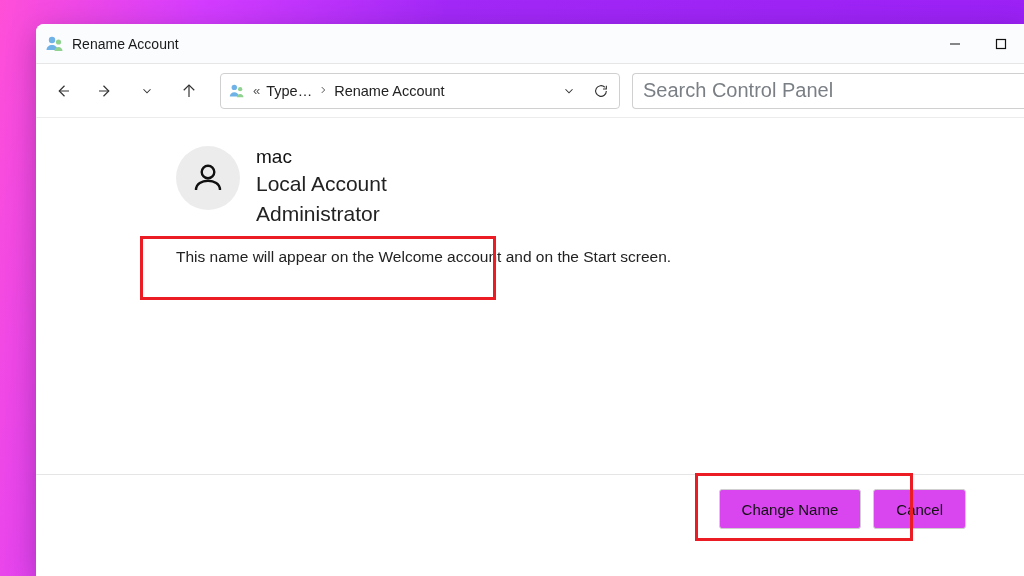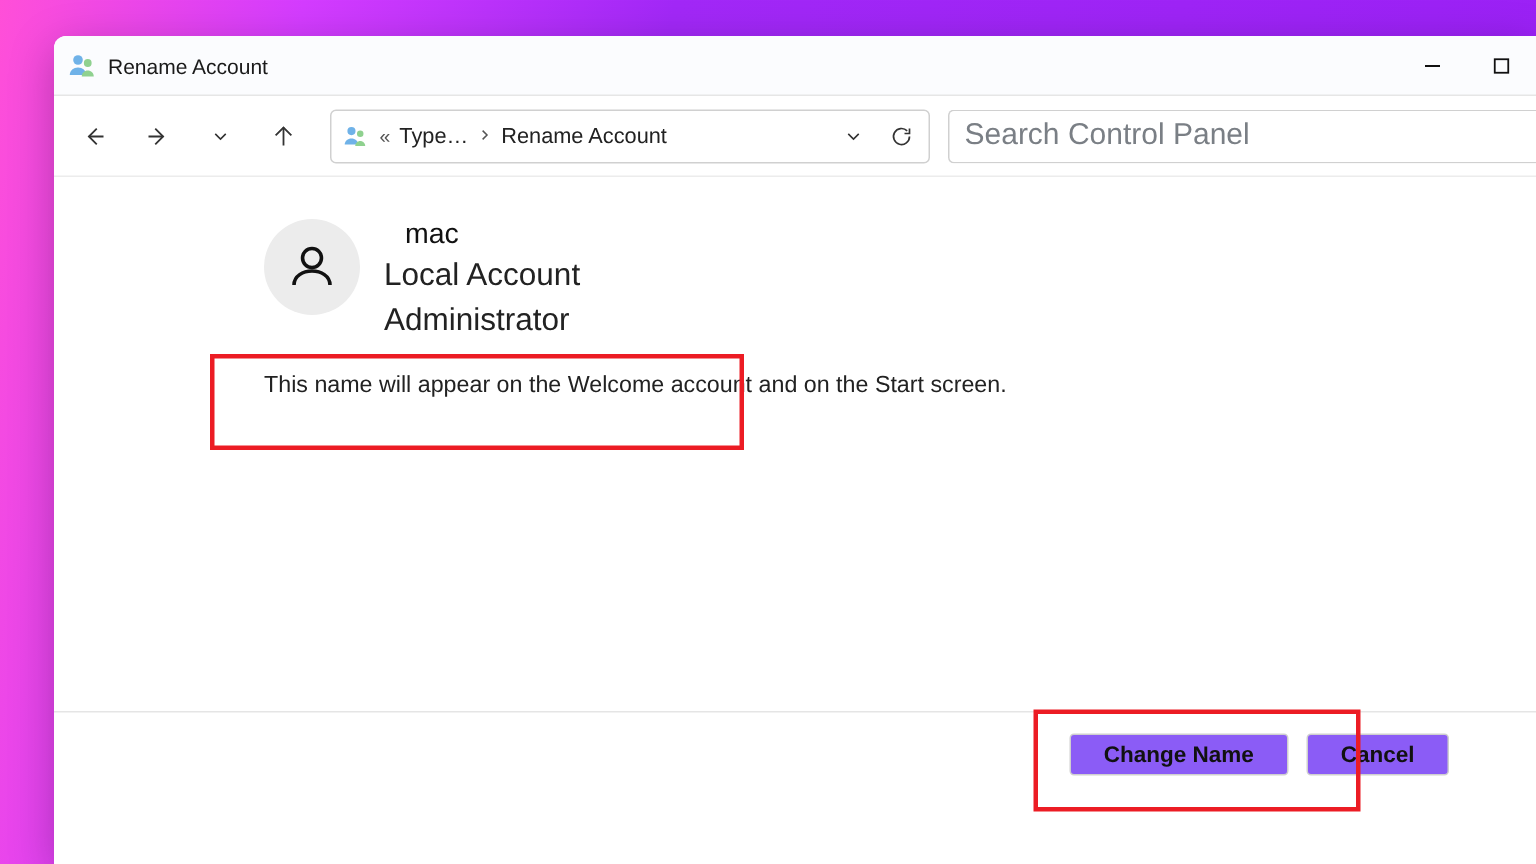--- a/index.html
+++ b/index.html
@@ -63,21 +63,21 @@
   }
   .searchbox input::placeholder { color:#7a7f85; }
   
   .content { flex:1; position:relative; padding: 28px 40px 0 140px; }
   .heading { font-size: 21px; color: #0b4aa2; font-weight: 400; margin-bottom: 22px; }
   .account-row { display:flex; align-items:flex-start; gap: 16px; margin-left: 0; }
   .avatar {
     width: 64px; height: 64px; border-radius: 50%;
     background: #ececec; display:flex; align-items:center; justify-content:center;
   }
-  .acct-text .name { font-size: 19px; color:#111; line-height:1.2;margin-left:14px;}
+  .acct-text .name { font-size: 19px; color:#111; line-height:1.2;}
   .acct-text .line { font-size: 21px; color:#222; line-height:1.45;}
   .field-wrap { margin-top: 18px; position:relative;}
   .highlight1 {
     position: absolute; border: 3px solid #ec1c24; pointer-events:none;
   }
   .hl-input { left:-36px; top:-12px; width: 356px; height: 64px; }
   .name-input {
     width: 252px; height: 28px; font-size: 15.5px; color:#333;
     border: 1px solid #8aa0b8; border-top-color:#9cb0c6; padding: 2px 6px; outline:none;
     background:#fff;
@@ -85,23 +85,23 @@
   .name-input::placeholder { color:#6e7378; }
   .hint { font-size: 15.5px; color:#222; margin-top: 10px;}
   
   .footer {
     position:absolute; left:0; right:0; top: 356px;
     border-top: 1px solid #e5e5e5;
     padding: 14px 58px 0 0;
     display:flex; justify-content:flex-end; gap: 12px;
   }
   .btn {
-    min-width: 92px; height: 28px; padding: 0 22px;
-    border: 1px solid #cfcfcf; background:#8b5cf6; border-radius:3px;
-    font-size: 15px; color:#111; display:flex; align-items:center; justify-content:center;font-weight:bold;
+    min-width: 92px; height: 40px; padding: 0 22px;
+    border: 1px solid #cfcfcf; background:#d946ef; border-radius:3px;
+    font-size: 15px; color:#111; display:flex; align-items:center; justify-content:center;
   }
   .hl-change { left: -24px; top: -16px; width: 218px; height: 68px; }
   .footer-rel { position:relative; }
 </style>
 </head>
 <body>
 
 <div class="window">
 
   <div class="titlebar">

